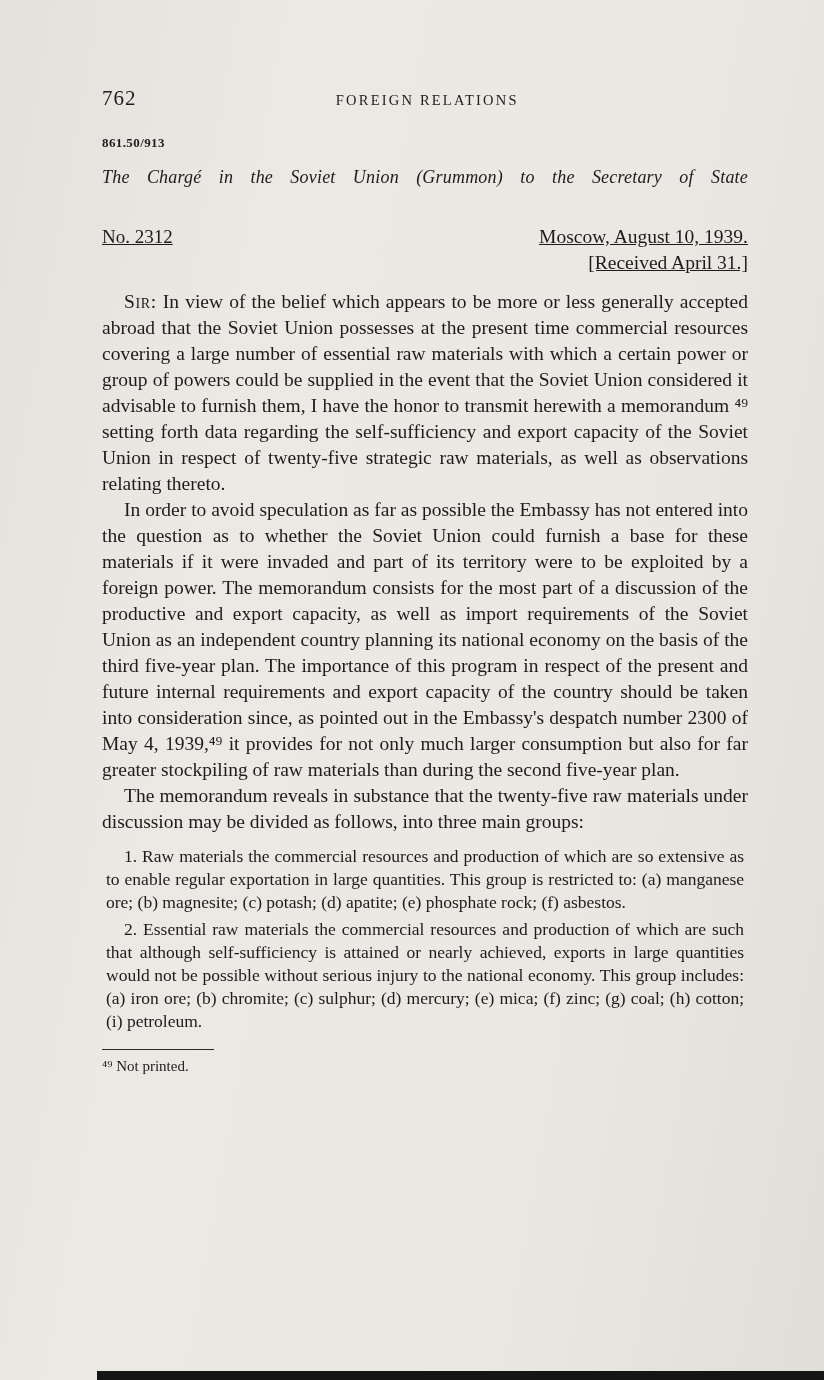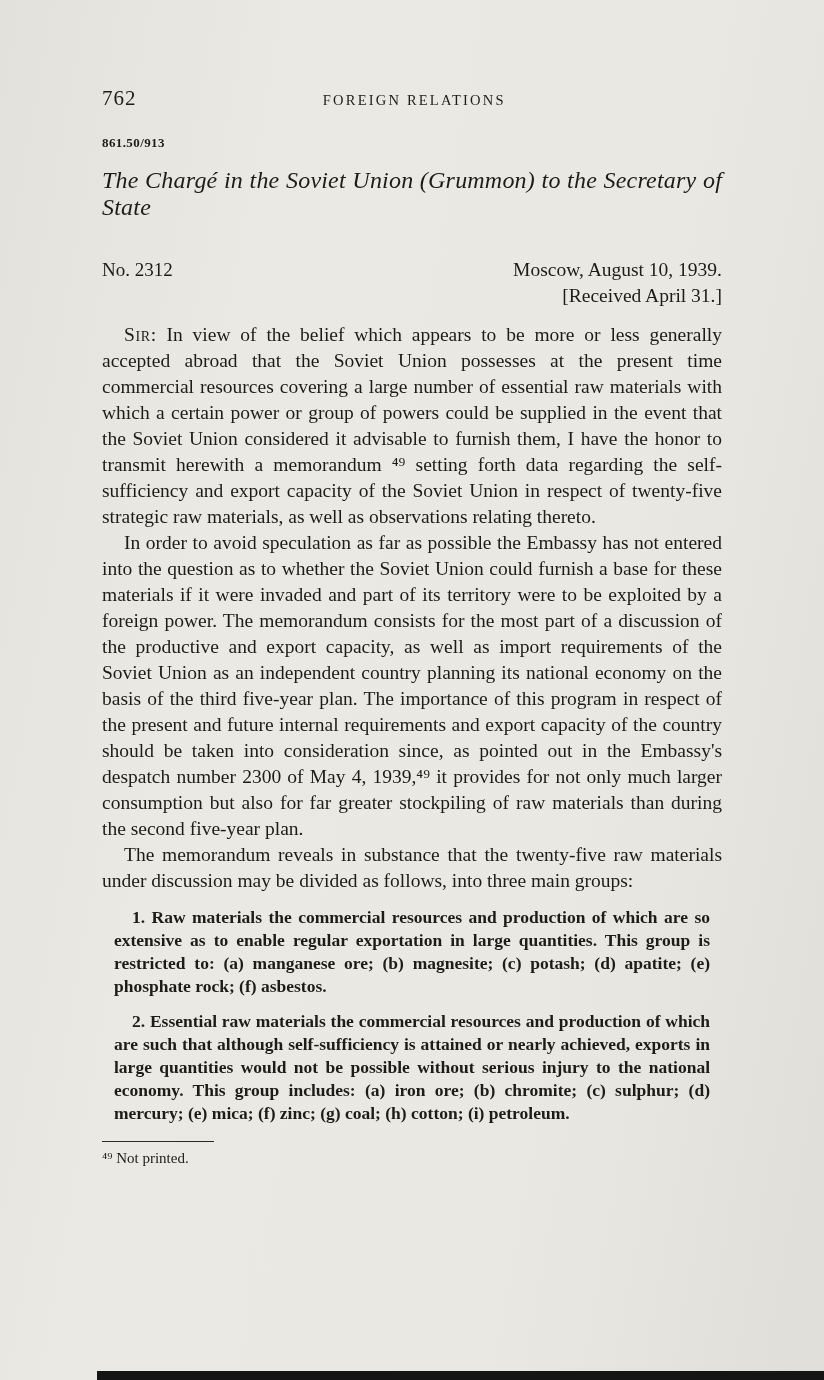--- a/index.html
+++ b/index.html
@@ -11,21 +11,21 @@
     background: #e7e5e0;
     font-family: "Liberation Serif", "DejaVu Serif", serif;
     color: #1d1c19;
   }
   .page {
     position: absolute;
     inset: 0;
     background: linear-gradient(100deg, #e3e1db 0%, #ebe9e3 28%, #eae8e2 68%, #e0ded8 100%);
   }
   .content {
-    padding: 86px 102px 0 102px;
+    padding: 86px 76px 0 102px;
   }
   .header {
     display: flex;
     align-items: baseline;
     margin-bottom: 24px;
   }
   .page-num { font-size: 21px; letter-spacing: 1px; }
   .running-head {
     flex: 1;
     text-align: center;
@@ -35,31 +35,32 @@
   }
   .file-ref {
     font-size: 13px;
     font-weight: bold;
     letter-spacing: 0.4px;
     margin: 0 0 16px 0;
   }
   .doc-title {
     font-style: italic;
     font-weight: normal;
-    font-size: 24px;
+    font-size: 18px;
     margin: 16px 0 36px 0;
     text-align: justify;
     text-align-last: justify;
     letter-spacing: 0.2px;
   }
   .meta {
     display: flex;
     justify-content: space-between;
     align-items: flex-start;
     margin-bottom: 12px;
+    text-decoration: underline;
   }
   .doc-no { font-size: 19px; padding-top: 2px; }
   .date-block {
     text-align: right;
     font-size: 19.5px;
     line-height: 1.35;
   }
   p.body {
     font-size: 19.5px;
     line-height: 26px;
@@ -70,23 +71,22 @@
   .smallcaps {
     font-variant: small-caps;
     letter-spacing: 0.6px;
     margin-top: 20px;
   }
   .items { margin-top: 10px; margin-bottom: 2px; }
   p.item {
     font-size: 17.5px;
     line-height: 23px;
     text-align: justify;
-    margin: 12px;
+    margin: 4px;
     text-indent: 18px;
-    font-weight: bold;
   }
   .footnote-rule {
     width: 112px;
     height: 1px;
     background: #2b2a27;
     margin: 16px 0 8px 0;
   }
   .footnote {
     font-size: 15px;
     margin: 0;

